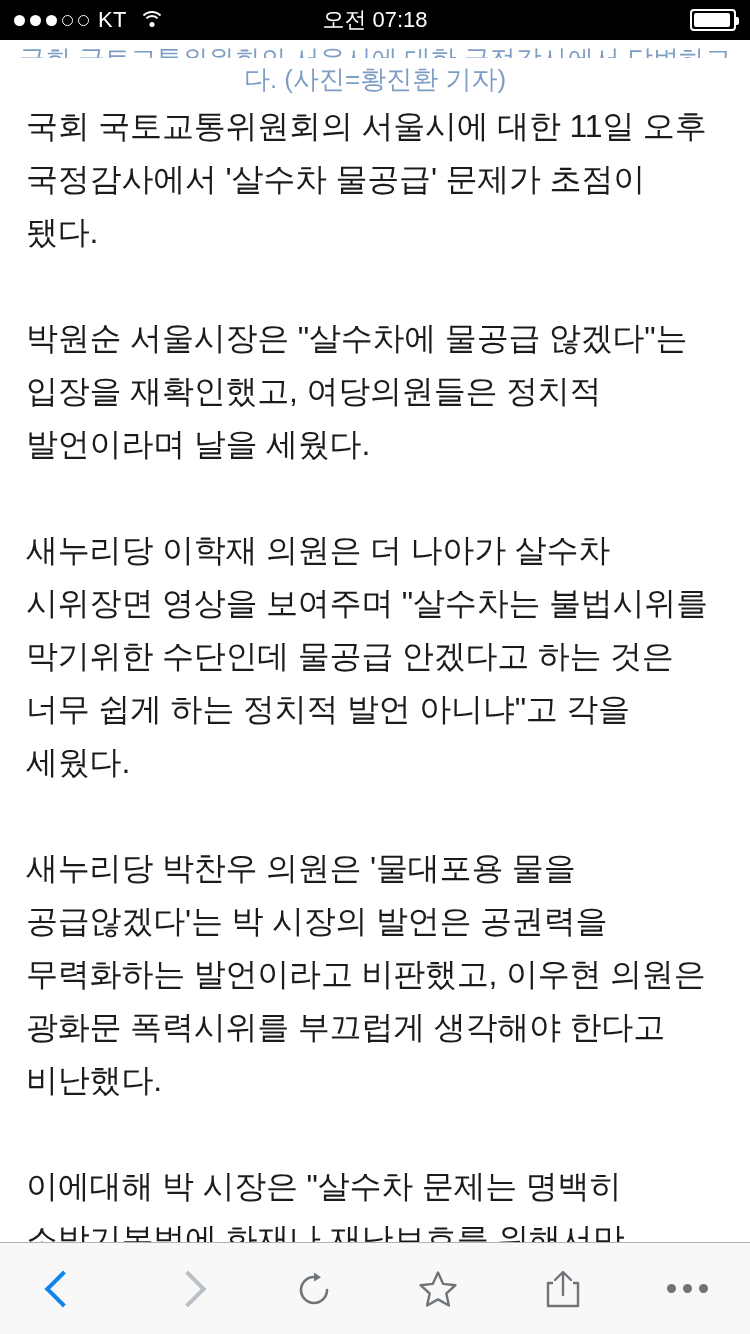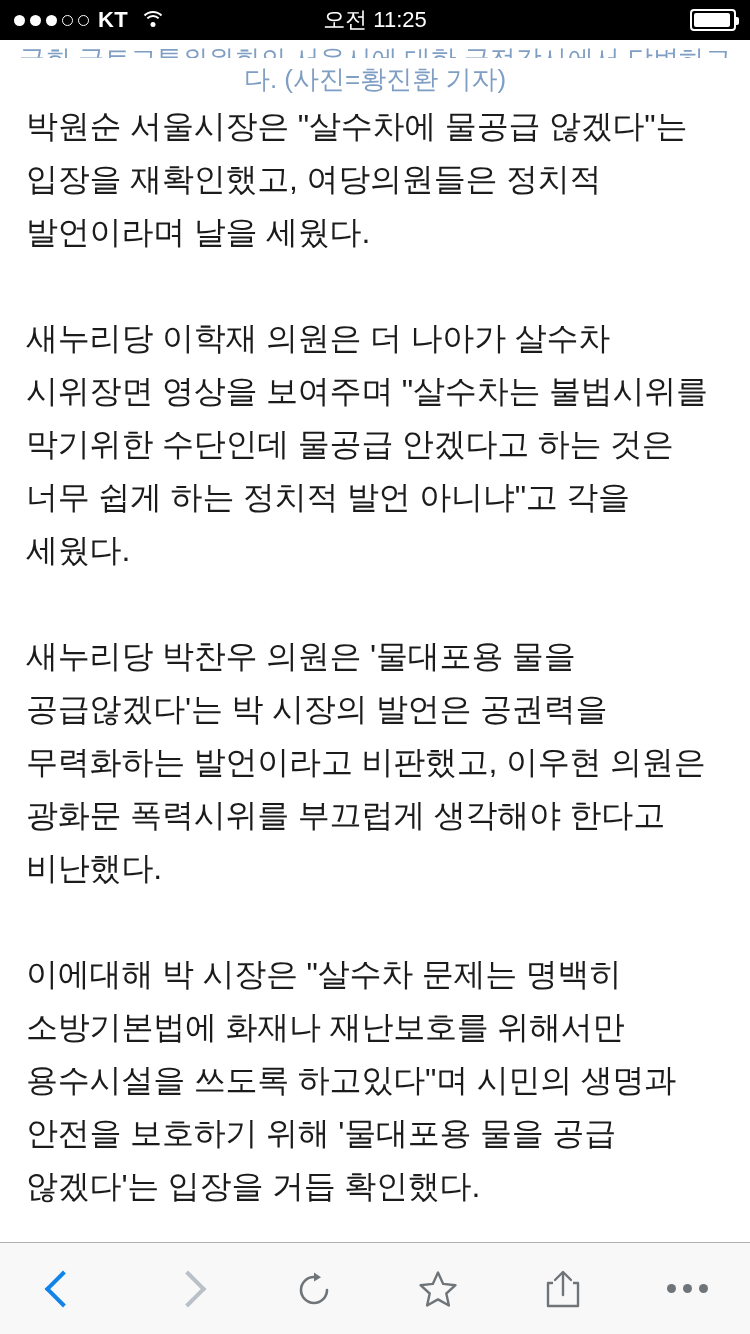--- a/index.html
+++ b/index.html
@@ -54,21 +54,21 @@
     background: #ffffff;
   }
   .dot.hollow {
     background: transparent;
     border: 1.5px solid #ffffff;
     box-sizing: border-box;
   }
   .carrier {
     font-size: 22px;
     letter-spacing: .4px;
-    font-weight: 700;
+    font-weight: 400;
   }
   .wifi-icon {
     display: inline-block;
     width: 24px;
     height: 18px;
     position: relative;
     margin-left: 4px;
   }
   .wifi-icon i {
     position: absolute;
@@ -236,34 +236,35 @@
         <span class="dot hollow"></span>
         <span class="dot hollow"></span>
       </div>
       <span class="carrier">KT</span>
       <span class="wifi-icon">
         <i></i>
           <i></i>
           <i></i>
       </span>
     </div>
-    <div class="sb-center">오전 11:25</div>
+    <div class="sb-center">오전 07:18</div>
     <div class="sb-right">
       <span class="battery">
         <span class="fill" style="width:36px"></span>
       </span>
     </div>
   </div>
 
   <div class="content">
     <div class="caption">
       <span class="cut">국회 국토교통위원회의 서울시에 대한 국정감사에서 답변하고 있</span>
       <span>다. (사진=황진환 기자)</span>
     </div>
     <div class="article">
+      <p>국회 국토교통위원회의 서울시에 대한 11일 오후 국정감사에서 '살수차 물공급' 문제가 초점이 됐다.</p>
       <p>박원순 서울시장은 "살수차에 물공급 않겠다"는 입장을 재확인했고, 여당의원들은 정치적 발언이라며 날을 세웠다.</p>
       <p>새누리당 이학재 의원은 더 나아가 살수차 시위장면 영상을 보여주며 "살수차는 불법시위를 막기위한 수단인데 물공급 안겠다고 하는 것은 너무 쉽게 하는 정치적 발언 아니냐"고 각을 세웠다.</p>
       <p>새누리당 박찬우 의원은 '물대포용 물을 공급않겠다'는 박 시장의 발언은 공권력을 무력화하는 발언이라고 비판했고, 이우현 의원은 광화문 폭력시위를 부끄럽게 생각해야 한다고 비난했다.</p>
       <p>이에대해 박 시장은 "살수차 문제는 명백히 소방기본법에 화재나 재난보호를 위해서만 용수시설을 쓰도록 하고있다"며 시민의 생명과 안전을 보호하기 위해 '물대포용 물을 공급 않겠다'는 입장을 거듭 확인했다.</p>
     </div>
   </div>
 
   <div class="toolbar">
     <button class="tb-btn">
       <span class="chev"></span>

